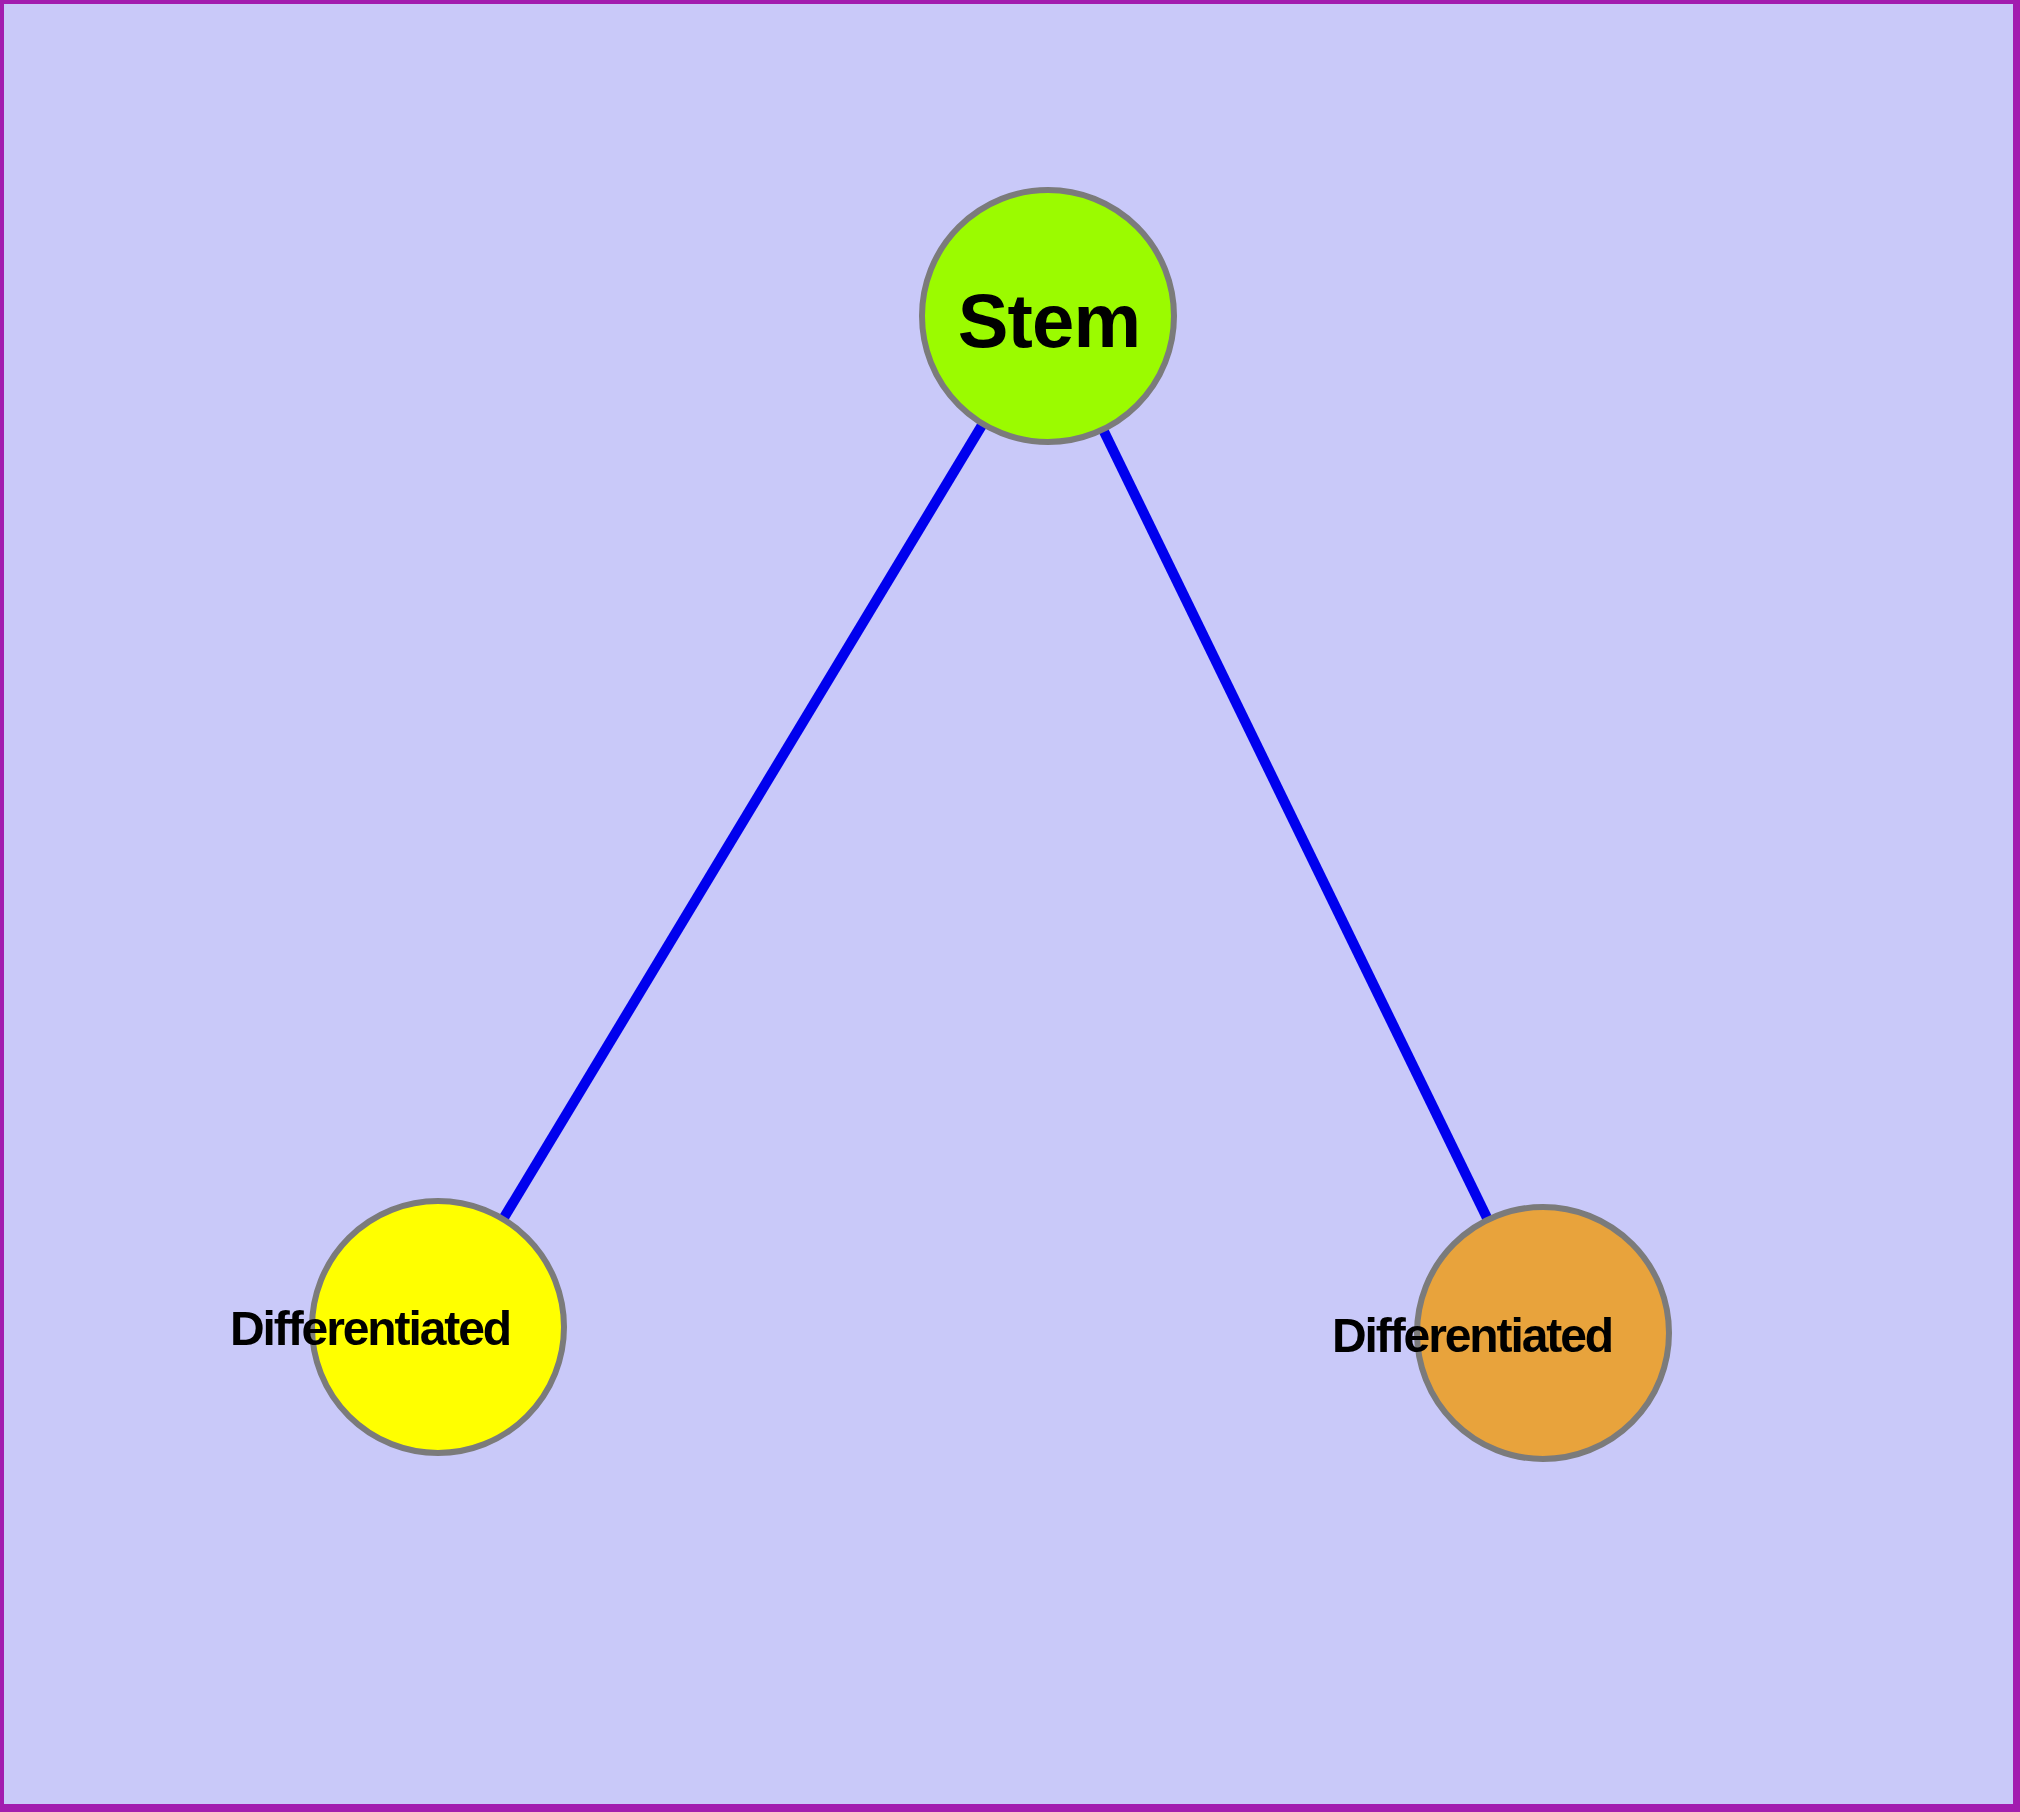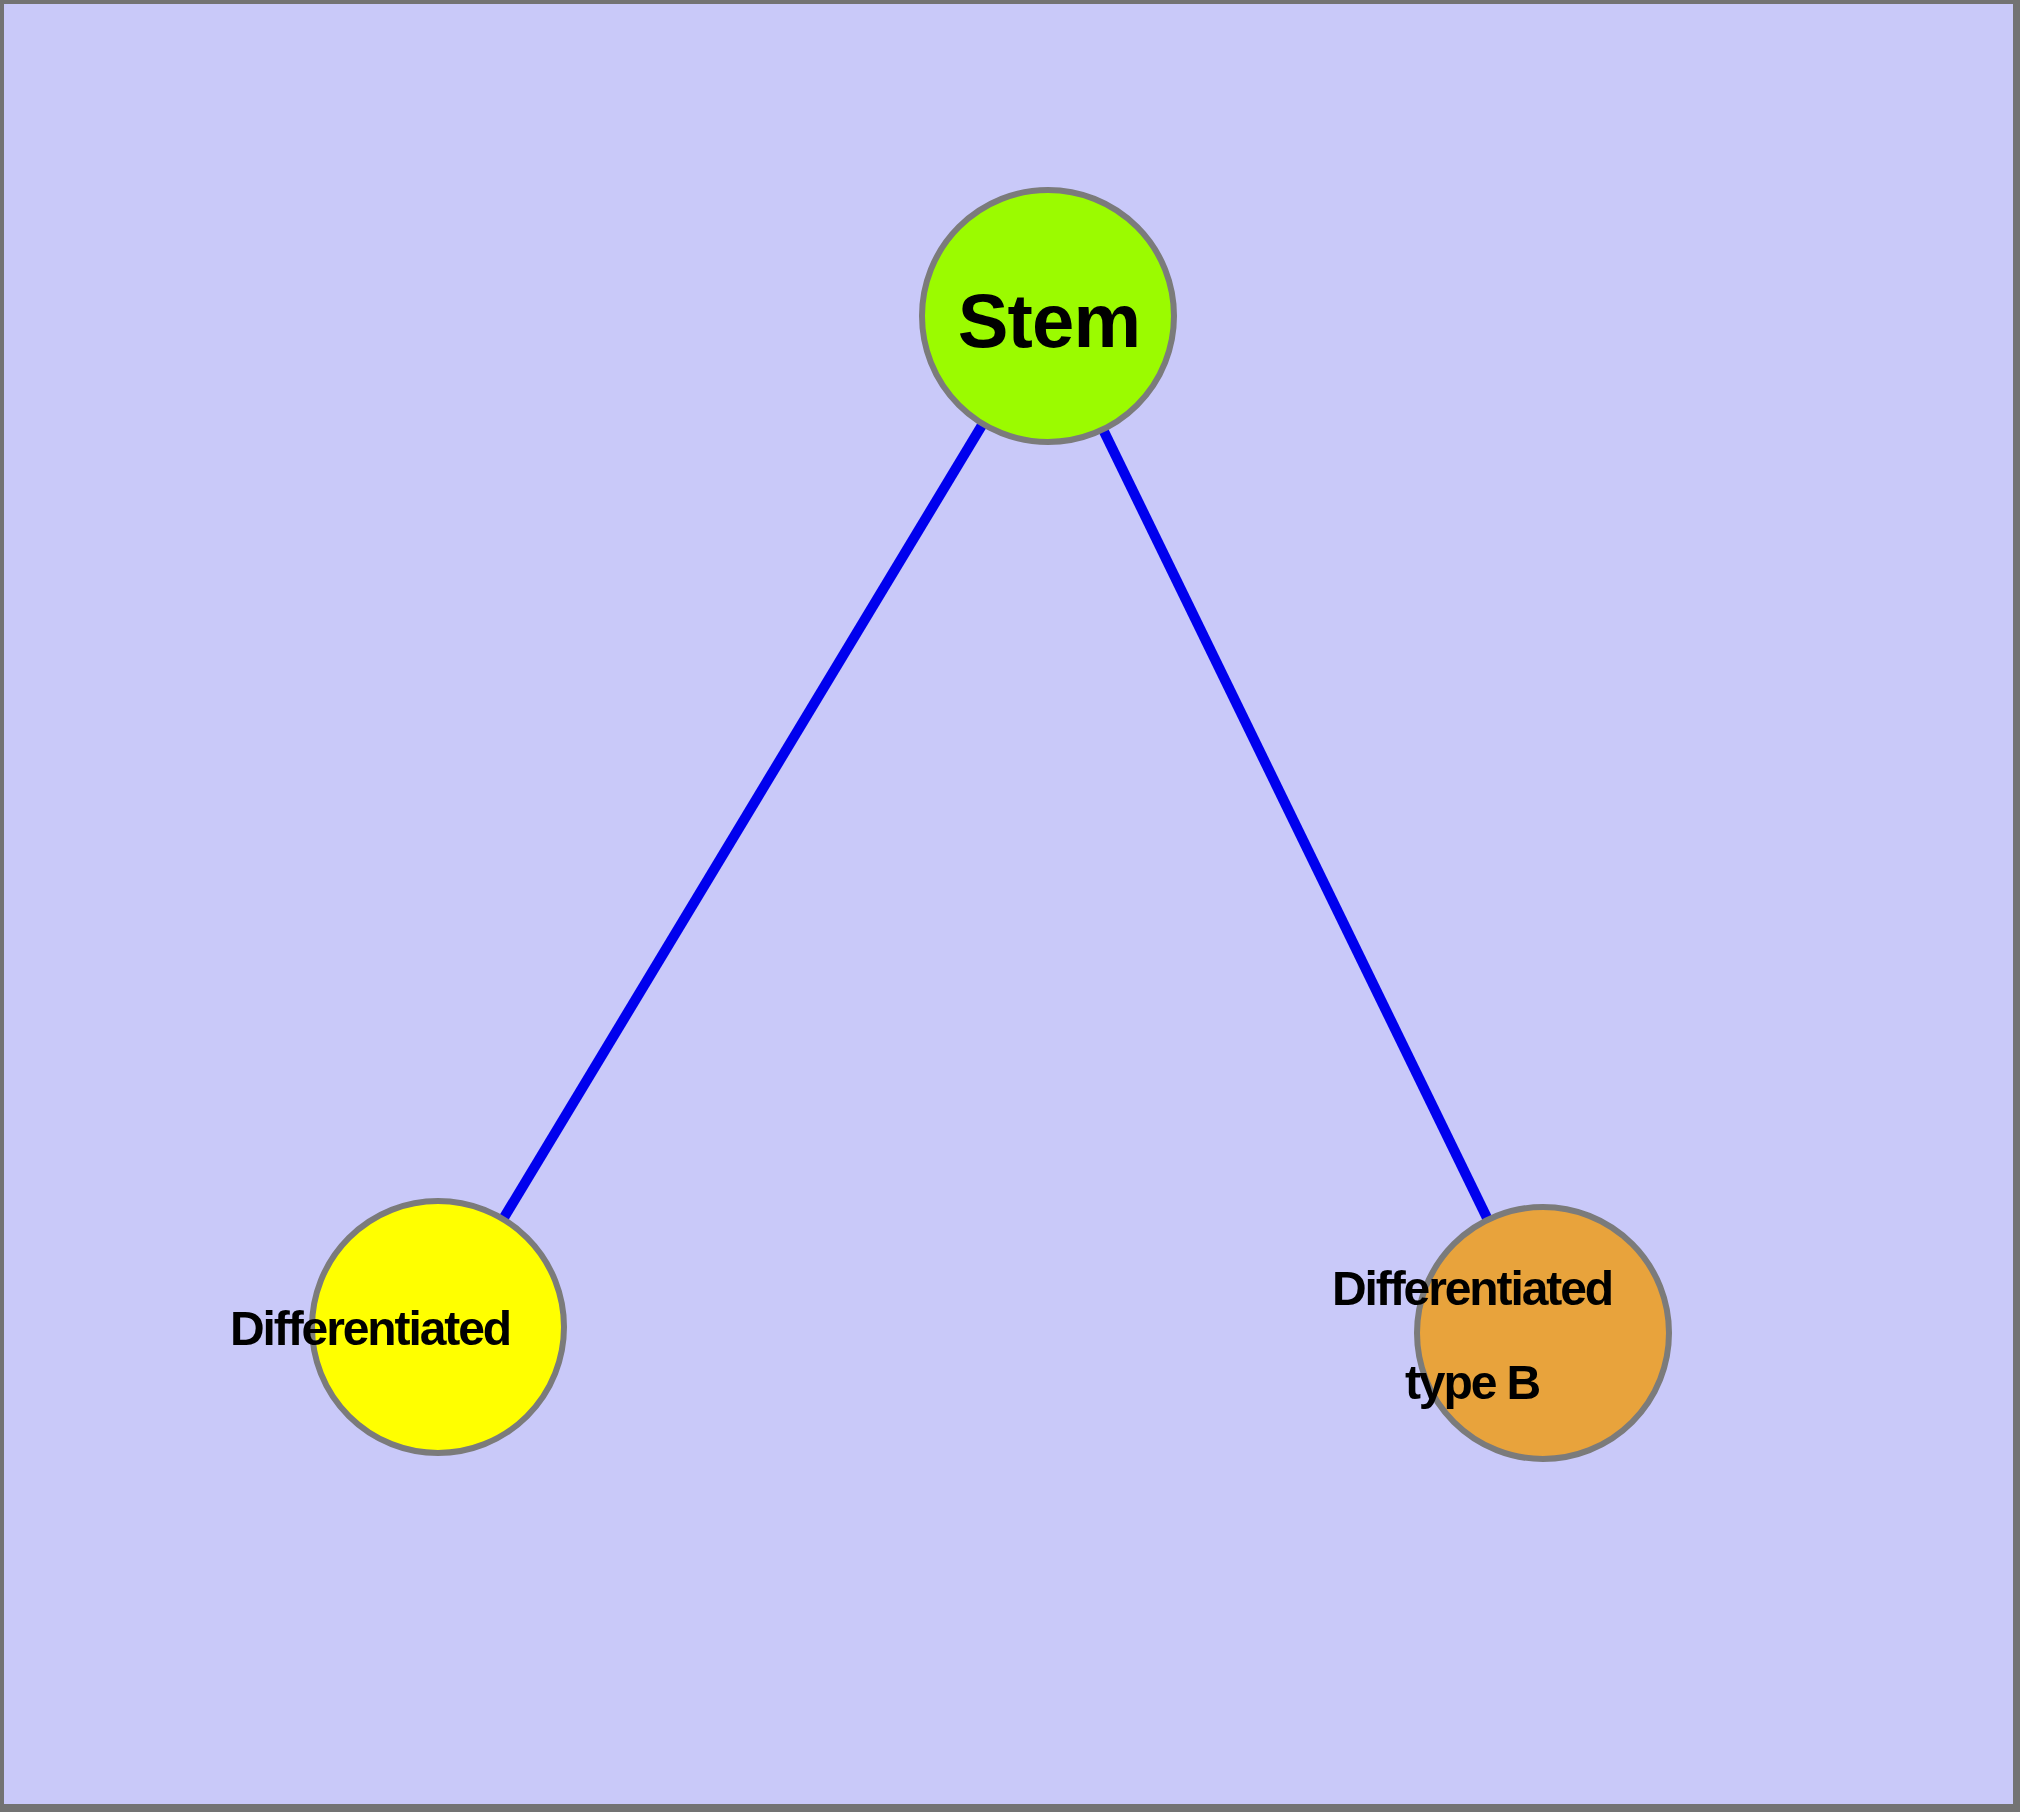--- a/index.html
+++ b/index.html
@@ -4,21 +4,21 @@
 <style>
   html, body {
     margin: 0;
     padding: 0;
     background: #ffffff;
   }
   .stage {
     position: relative;
     width: 2021px;
     height: 1812px;
-    background: #737373;
+    background: #a21caf;
     overflow: hidden;
     font-family: "Liberation Sans", sans-serif;
   }
   .panel {
     position: absolute;
     left: 4.2px;
     top: 4.2px;
     right: 7.6px;
     bottom: 7.6px;
   }
@@ -87,17 +87,16 @@
   <div class="node node-diff-b" style="background: rgb(232, 163, 60); border-color: rgb(123, 123, 123);"></div>
 
   <div class="node-label label-stem" style="color: rgb(0, 0, 0);">Stem</div>
 
   <div class="node-label label-two-line label-diff-a" style="color: rgb(0, 0, 0);">
     <div>Differentiated</div>
   </div>
 
   <div class="node-label label-two-line label-diff-b" style="color: rgb(0, 0, 0);">
     <div>Differentiated</div>
-    <div>type B</div>
   </div>
 
 </div>
 
 
 </body></html>

